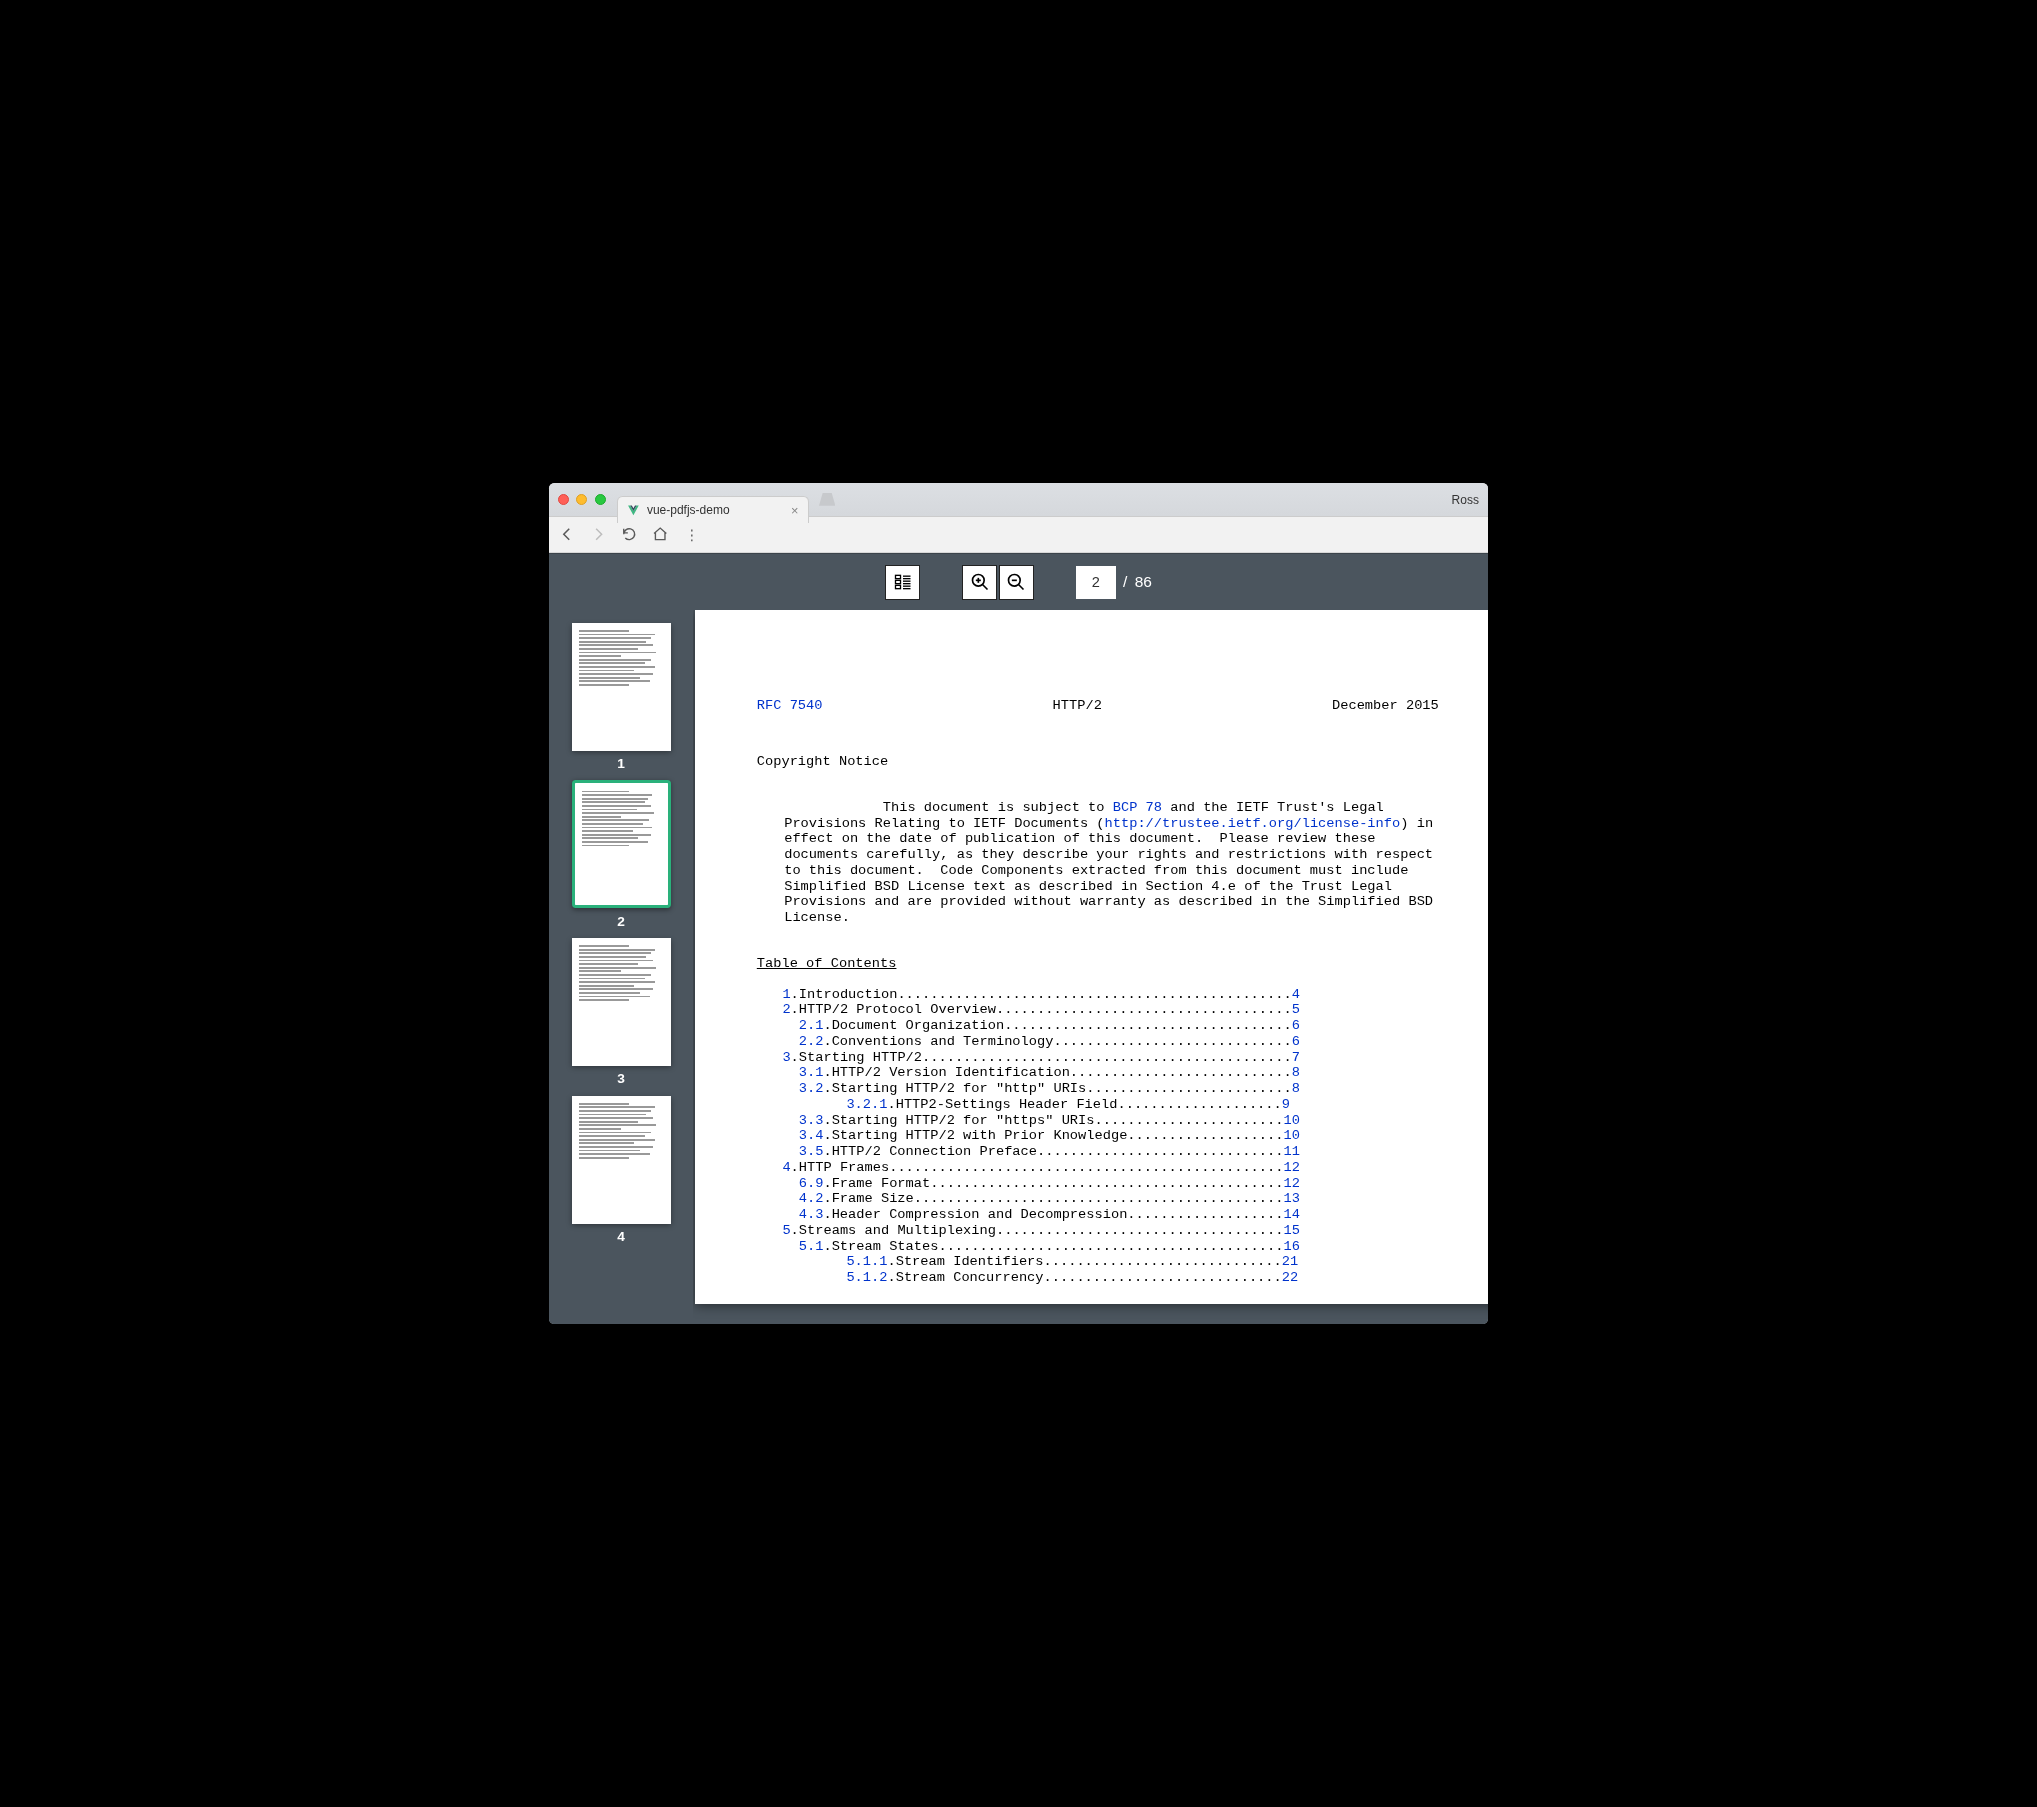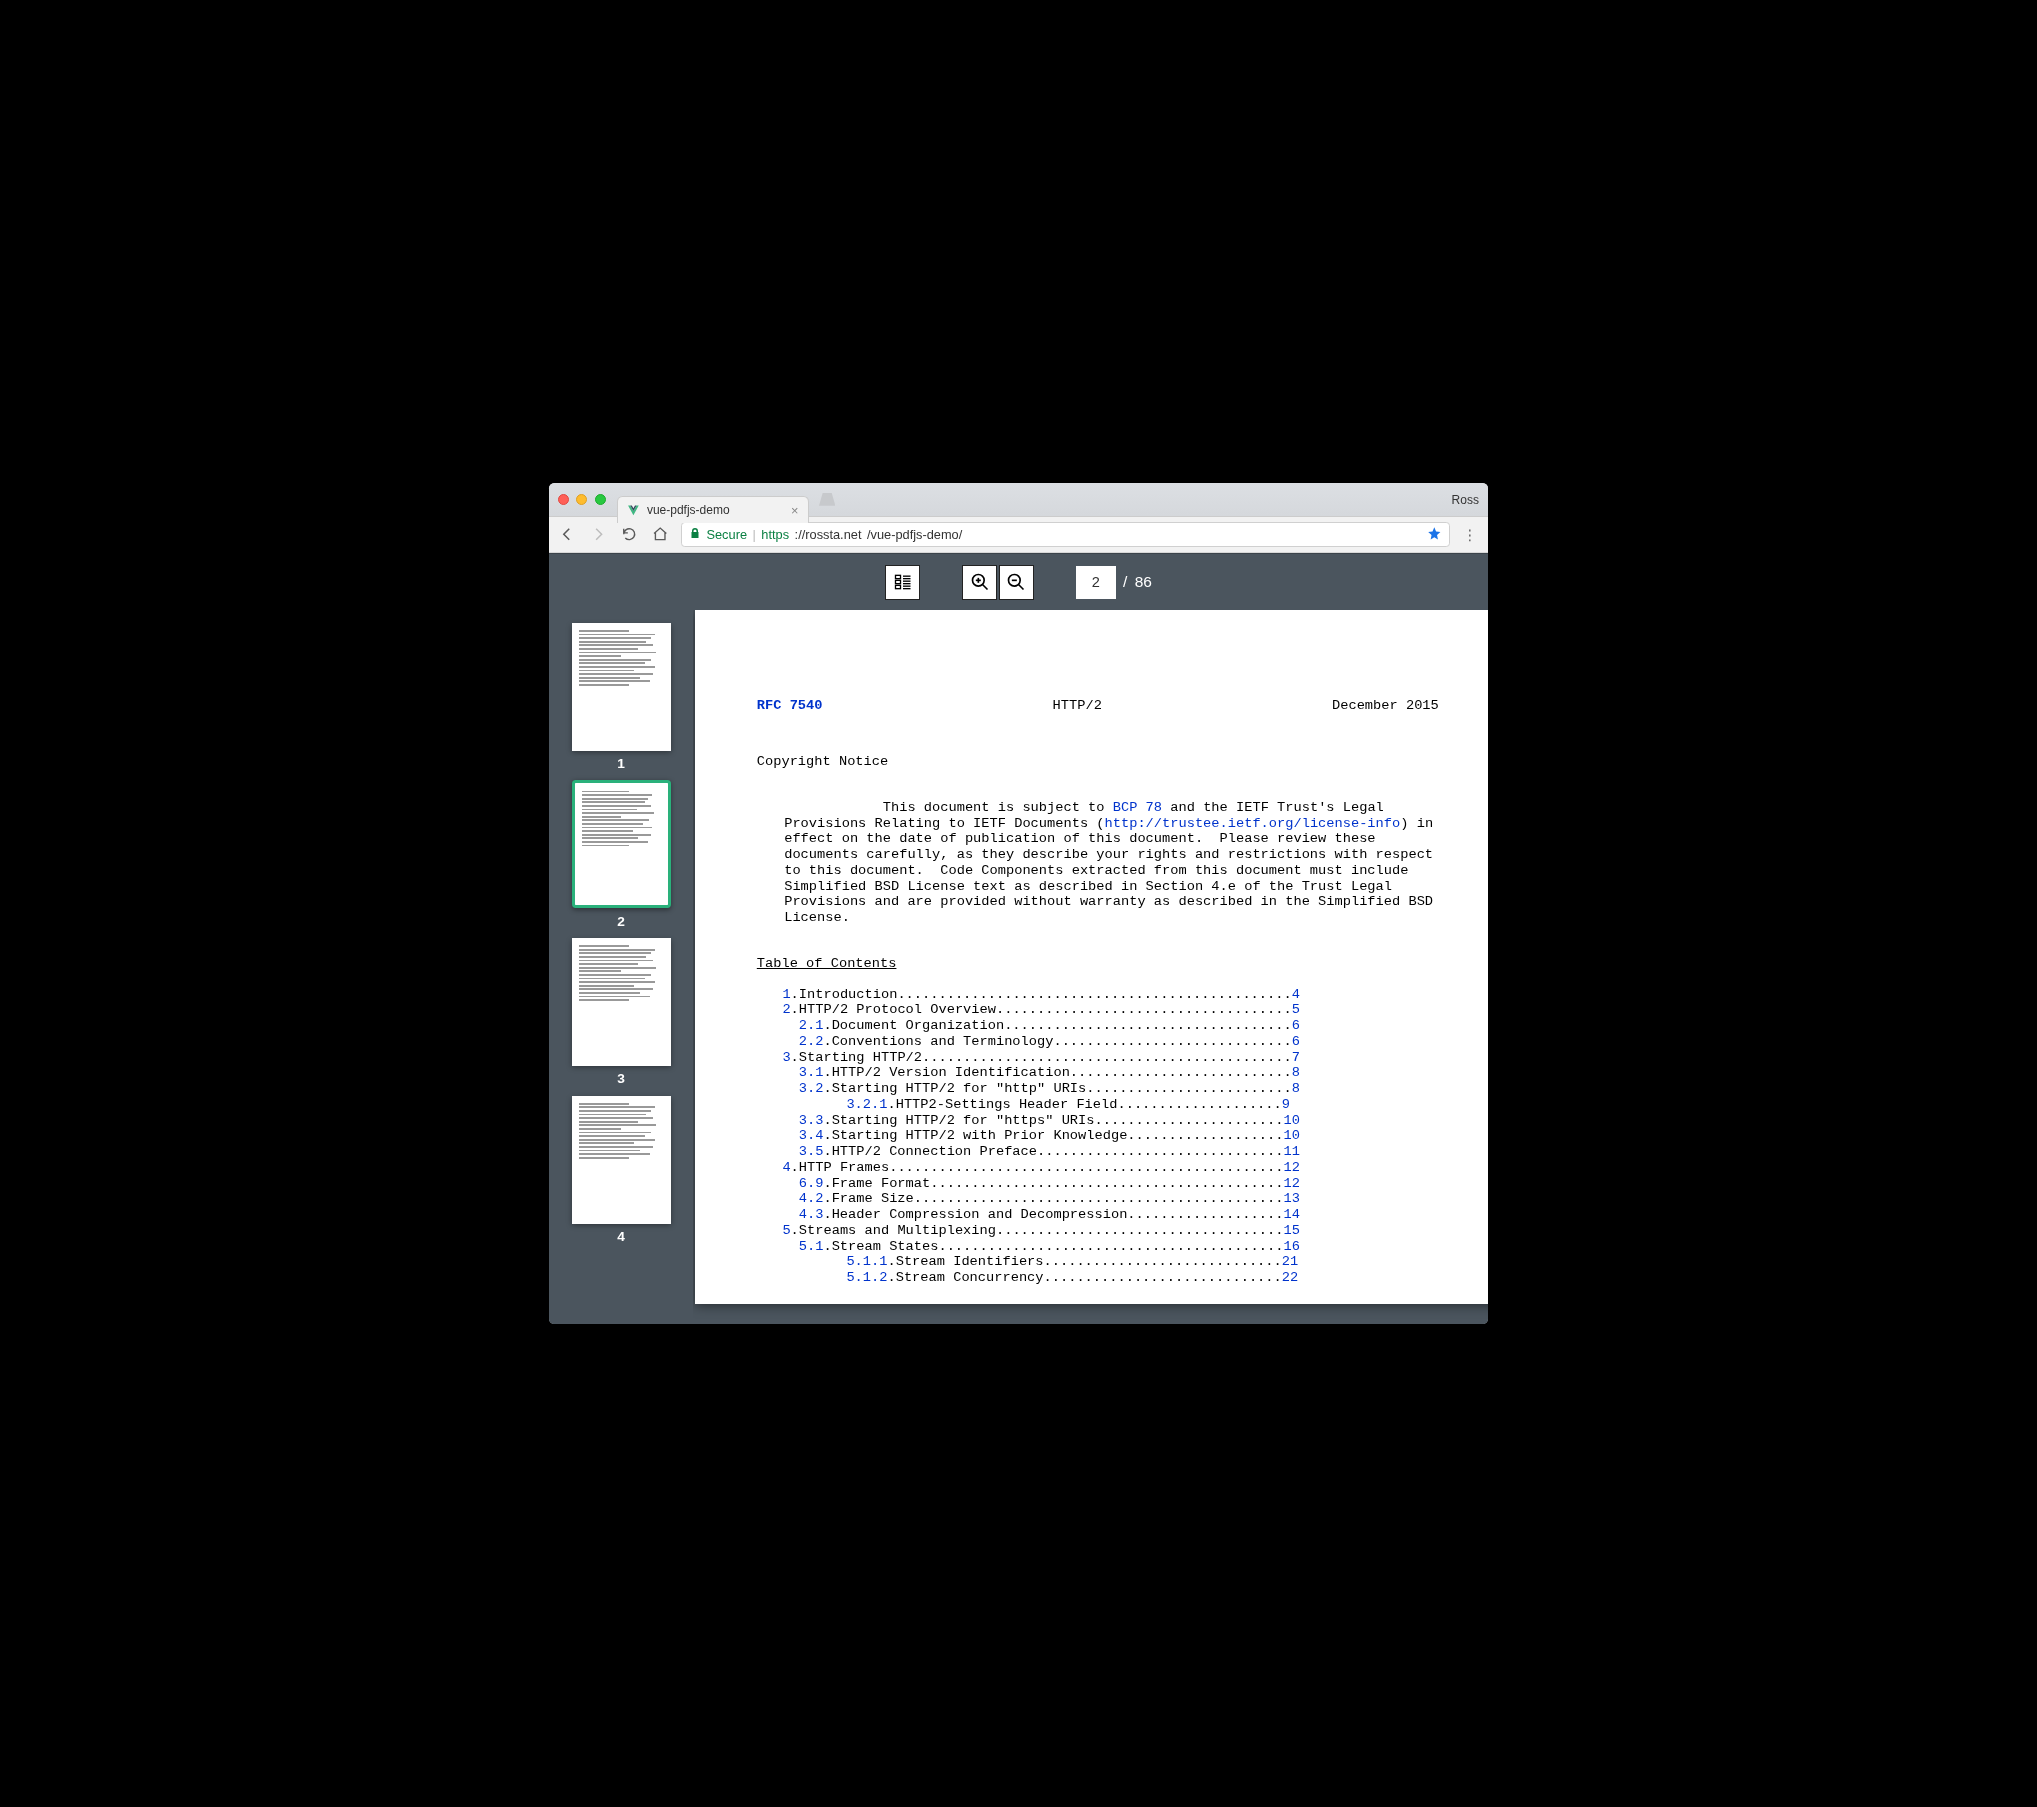--- a/index.html
+++ b/index.html
@@ -195,21 +195,21 @@
     font-family: "Courier New", Courier, monospace;
     font-size: 13.7px;
     line-height: 1.15;
     color: #000;
   }
   .hdr-row {
     display: flex;
     justify-content: space-between;
     margin-bottom: 40px;
   }
-  .hdr-link { color: #0033cc; font-weight: bold; }
+  .hdr-link { color: #0033cc; }
   .section-title { margin-bottom: 14.6px; }
   .body-block { margin-left: 27.4px; margin-bottom: 14.6px; white-space: pre-wrap; }
   .link { color: #0033cc; }
   .toc-title { margin: 14.6px 0; text-decoration: underline; }
   .toc { margin-left: 25.6px; }
   .toc-row {
     display: flex;
     white-space: nowrap;
   }
   .toc-num { color: #0033cc; }
@@ -261,37 +261,20 @@
     </div>
     <div class="navbtn">
       <svg width="16.4" height="16.4" viewBox="0 0 24 24">
           <path d="M4 12a8 8 0 1 1 2.3 5.6M4 4v6h6" stroke="#5a5a5a" stroke-width="2" fill="none"></path>
         </svg>
     </div>
     <div class="navbtn">
       <svg width="16.4" height="16.4" viewBox="0 0 24 24">
           <path d="M3 11l9-8 9 8M5 10v10h14V10" stroke="#5a5a5a" stroke-width="2" fill="none"></path>
         </svg>
-    </div>
-    <div class="url-box">
-      <span class="lock">
-        <svg width="12" height="12" viewBox="0 0 24 24">
-            <path fill="#0b8043" d="M6 10V8a6 6 0 1 1 12 0v2h1v12H5V10zm3 0h6V8a3 3 0 1 0-6 0z"></path>
-          </svg>
-      </span>
-      <span class="url-secure">Secure</span>
-      <span class="url-sep">|</span>
-      <span class="url-scheme">https</span>
-      <span class="url-rest">://rossta.net</span>
-      <span class="url-rest">/vue-pdfjs-demo/</span>
-      <span class="star">
-        <svg width="14.6" height="14.6" viewBox="0 0 24 24">
-            <path fill="#1a73e8" d="M12 2l2.9 6.9L22 10l-5.5 4.8L18 22l-6-3.5L6 22l1.5-7.2L2 10l7.1-1.1z"></path>
-          </svg>
-      </span>
     </div>
     <div class="kebab">⋮</div>
   </div>
 
   <div class="app">
     <div class="toolbar">
       <div class="tb-group">
         <div class="tb-btn">
           <svg width="20" height="20" viewBox="0 0 24 24">
               <rect x="3" y="4" width="6" height="4" fill="none" stroke="#000" stroke-width="1.6"></rect>

